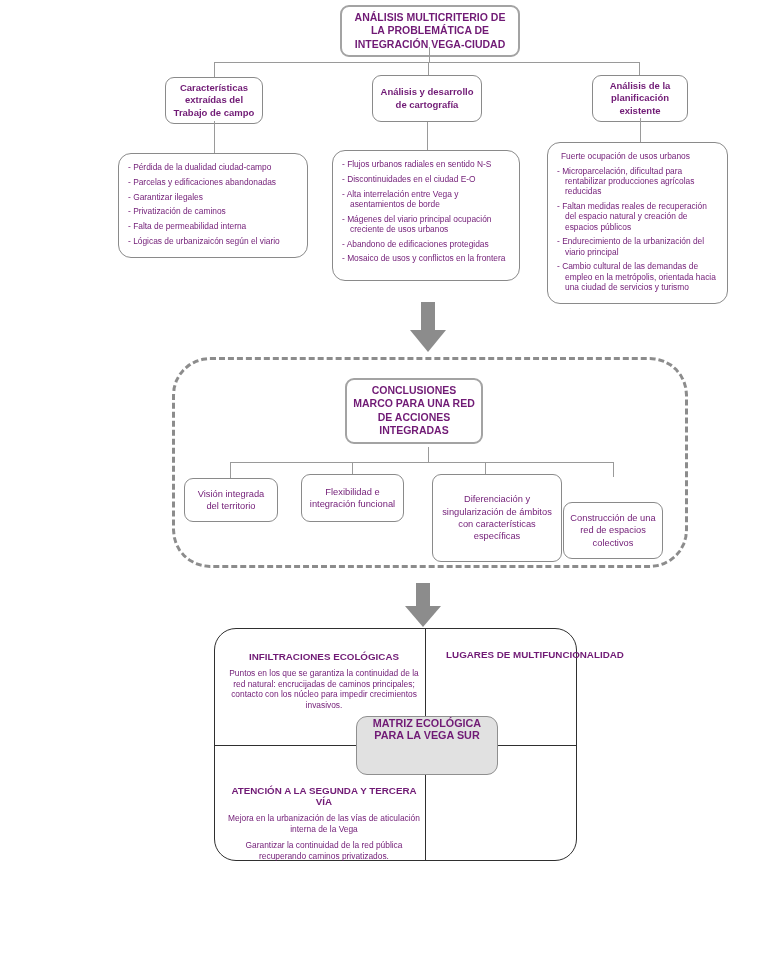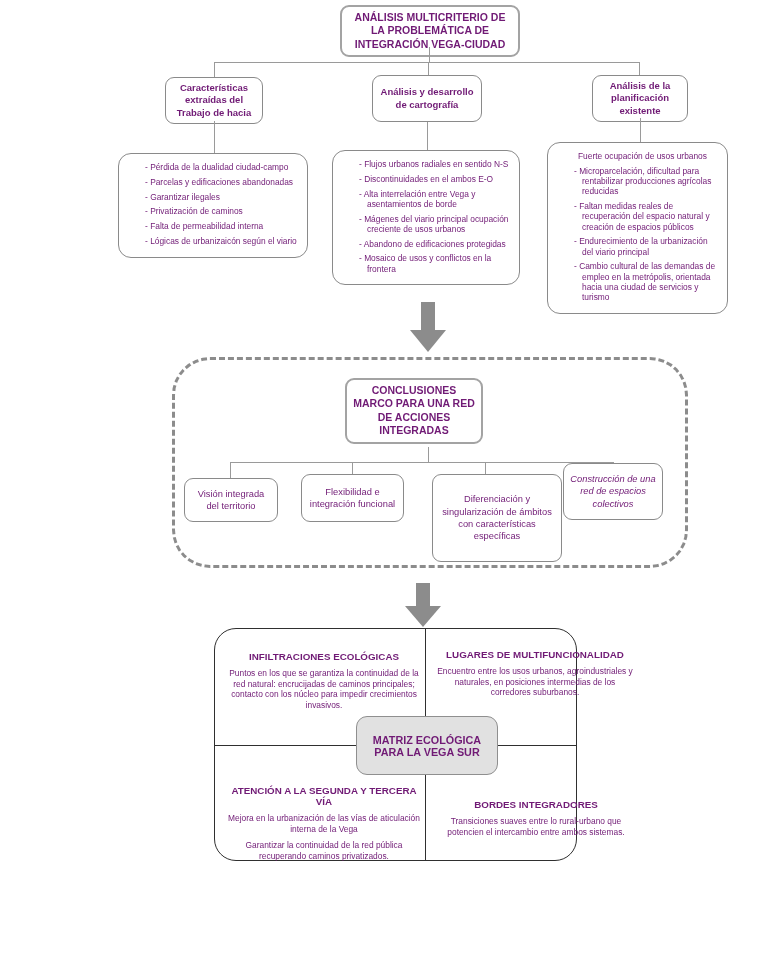--- a/index.html
+++ b/index.html
@@ -11,21 +11,21 @@
     position:absolute;background:#fff;border:1.4px solid #8a8a8a;border-radius:9px;
     display:flex;align-items:center;justify-content:center;text-align:center;
     box-sizing:border-box;padding:4px 6px;
   }
   .thick{border:2.6px solid #a3a3a3;}
   .title-box{font-weight:bold;font-size:10.5px;line-height:1.28;}
   .branch-box{font-weight:bold;font-size:9.5px;line-height:1.3;}
   .child-box{font-size:9.3px;line-height:1.32;}
   .list-box{
     position:absolute;background:#fff;border:1.3px solid #8a8a8a;border-radius:13px;
-    box-sizing:border-box;padding:8px 9px 6px 26px;font-size:8.4px;line-height:1.22;
+    box-sizing:border-box;padding:8px 9px 6px 9px;font-size:8.4px;line-height:1.22;
     text-align:left;
   }
   .bullet{padding-left:8px;text-indent:-8px;margin-bottom:4.5px;}
   .bullet::before{content:"- ";}
   .lead-line{padding-left:4px;margin-bottom:4.5px;}
   .vline{position:absolute;width:1.2px;background:#9a9a9a;}
   .hline{position:absolute;height:1.2px;background:#9a9a9a;}
   .big-arrow{position:absolute;}
   .dashed-frame{
     position:absolute;left:172px;top:357px;width:516px;height:211px;
@@ -36,41 +36,41 @@
     border:1.6px solid #2f2f2f;border-radius:22px;box-sizing:border-box;background:#fff;
   }
   .matrix .divider-v{position:absolute;left:210px;top:0;width:1.3px;height:100%;background:#2f2f2f;}
   .matrix .divider-h{position:absolute;left:0;top:116px;width:100%;height:1.3px;background:#2f2f2f;}
   .quad{position:absolute;text-align:center;}
   .quad-title{font-weight:bold;font-size:9.8px;margin-bottom:6px;}
   .qpara{font-size:8.4px;line-height:1.26;margin-bottom:6px;}
   .center-box{
     position:absolute;left:141px;top:87px;width:142px;height:59px;
     background:#e1e1e1;border:1.6px solid #8f8f8f;border-radius:11px;box-sizing:border-box;
-    display:flex;flex-direction:column;align-items:center;justify-content:center;
+    display:flex;flex-direction:column;align-items:center;justify-content:flex-start;
     font-weight:bold;font-size:10.8px;
   }
 </style>
 </head>
 <body>
 
 <div id="canvas">
 
   <div class="box thick title-box" style="left:340px;top:5px;width:180px;min-height:42px;">
     <span>ANÁLISIS MULTICRITERIO DE LA PROBLEMÁTICA DE INTEGRACIÓN VEGA-CIUDAD</span>
   </div>
 
   <div class="vline" style="left:429px;top:47px;height:15px;"></div>
   <div class="hline" style="left:214px;top:62px;width:426px;"></div>
   <div class="vline" style="left:214px;top:62px;height:15px;"></div>
   <div class="vline" style="left:428px;top:62px;height:13px;"></div>
   <div class="vline" style="left:639px;top:62px;height:13px;"></div>
 
   <div class="box branch-box" style="left:165px;top:77px;width:98px;min-height:44px;">
-    <span>Características extraídas del Trabajo de hacia</span>
+    <span>Características extraídas del Trabajo de campo</span>
   </div>
   <div class="box branch-box" style="left:372px;top:75px;width:110px;min-height:47px;">
     <span>Análisis y desarrollo de cartografía</span>
   </div>
   <div class="box branch-box" style="left:592px;top:75px;width:96px;min-height:43px;">
     <span>Análisis de la planificación existente</span>
   </div>
 
   <div class="vline" style="left:214px;top:121px;height:32px;"></div>
   <div class="vline" style="left:427px;top:122px;height:28px;"></div>
@@ -80,21 +80,21 @@
       <div class="bullet">Pérdida de la dualidad ciudad-campo</div>
       <div class="bullet">Parcelas y edificaciones abandonadas</div>
       <div class="bullet">Garantizar ilegales</div>
       <div class="bullet">Privatización de caminos</div>
       <div class="bullet">Falta de permeabilidad interna</div>
       <div class="bullet">Lógicas de urbanizaicón según el viario</div>
     </div>
 
   <div class="list-box" style="left:332px;top:150px;width:188px;min-height:131px;">
       <div class="bullet">Flujos urbanos radiales en sentido N-S</div>
-      <div class="bullet">Discontinuidades en el ambos E-O</div>
+      <div class="bullet">Discontinuidades en el ciudad E-O</div>
       <div class="bullet">Alta interrelación entre Vega y asentamientos de borde</div>
       <div class="bullet">Mágenes del viario principal ocupación creciente de usos urbanos</div>
       <div class="bullet">Abandono de edificaciones protegidas</div>
       <div class="bullet">Mosaico de usos y conflictos en la frontera</div>
     </div>
 
   <div class="list-box" style="left:547px;top:142px;width:181px;min-height:156px;">
     <div class="lead-line">Fuerte ocupación de usos urbanos</div>
     <div>
         <div class="bullet">Microparcelación, dificultad para rentabilizar producciones agrícolas reducidas</div>
@@ -124,21 +124,21 @@
 
   <div class="box child-box" style="left:184px;top:478px;width:94px;min-height:44px;">
     <span>Visión integrada del territorio</span>
   </div>
   <div class="box child-box" style="left:301px;top:474px;width:103px;min-height:48px;">
     <span>Flexibilidad e integración funcional</span>
   </div>
   <div class="box child-box" style="left:432px;top:474px;width:130px;min-height:88px;">
     <span>Diferenciación y singularización de ámbitos con características específicas</span>
   </div>
-  <div class="box child-box" style="left:563px;top:463px;width:100px;min-height:57px;font-style:italic;">
+  <div class="box child-box" style="left:563px;top:502px;width:100px;min-height:57px;">
     <span>Construcción de una red de espacios colectivos</span>
   </div>
 
   <svg class="big-arrow" style="left:403px;top:583px;" width="40" height="46" viewBox="0 0 40 46">
     <rect x="13" y="0" width="14" height="25" fill="#8c8c8c"></rect>
     <polygon points="2,23 38,23 20,44" fill="#8c8c8c"></polygon>
   </svg>
 
   <div class="matrix">
     <div class="divider-v"></div>
@@ -146,39 +146,30 @@
 
     <div class="quad" style="left:10px;top:22px;width:198px;">
       <div class="quad-title">INFILTRACIONES ECOLÓGICAS</div>
       <div>
           <div class="qpara">Puntos en los que se garantiza la continuidad de la red natural: encrucijadas de caminos principales; contacto con los núcleo para impedir crecimientos invasivos.</div>
         </div>
     </div>
 
     <div class="quad" style="left:220px;top:20px;width:200px;">
       <div class="quad-title">LUGARES DE MULTIFUNCIONALIDAD</div>
-      <div>
-          <div class="qpara">Encuentro entre los usos urbanos, agroindustriales y naturales, en posiciones intermedias de los corredores suburbanos.</div>
-        </div>
     </div>
 
     <div class="quad" style="left:8px;top:156px;width:202px;">
       <div class="quad-title">ATENCIÓN A LA SEGUNDA Y TERCERA VÍA</div>
       <div>
           <div class="qpara">Mejora en la urbanización de las vías de aticulación interna de la Vega</div>
           <div class="qpara">Garantizar la continuidad de la red pública recuperando caminos privatizados.</div>
         </div>
     </div>
 
-    <div class="quad" style="left:220px;top:170px;width:202px;">
-      <div class="quad-title">BORDES INTEGRADORES</div>
-      <div>
-          <div class="qpara">Transiciones suaves entre lo rural-urbano que potencien el intercambio entre ambos sistemas.</div>
-        </div>
-    </div>
 
     <div class="center-box">
       <span>MATRIZ ECOLÓGICA</span>
       <span>PARA LA VEGA SUR</span>
     </div>
   </div>
 
 </div>
 
 </body></html>

